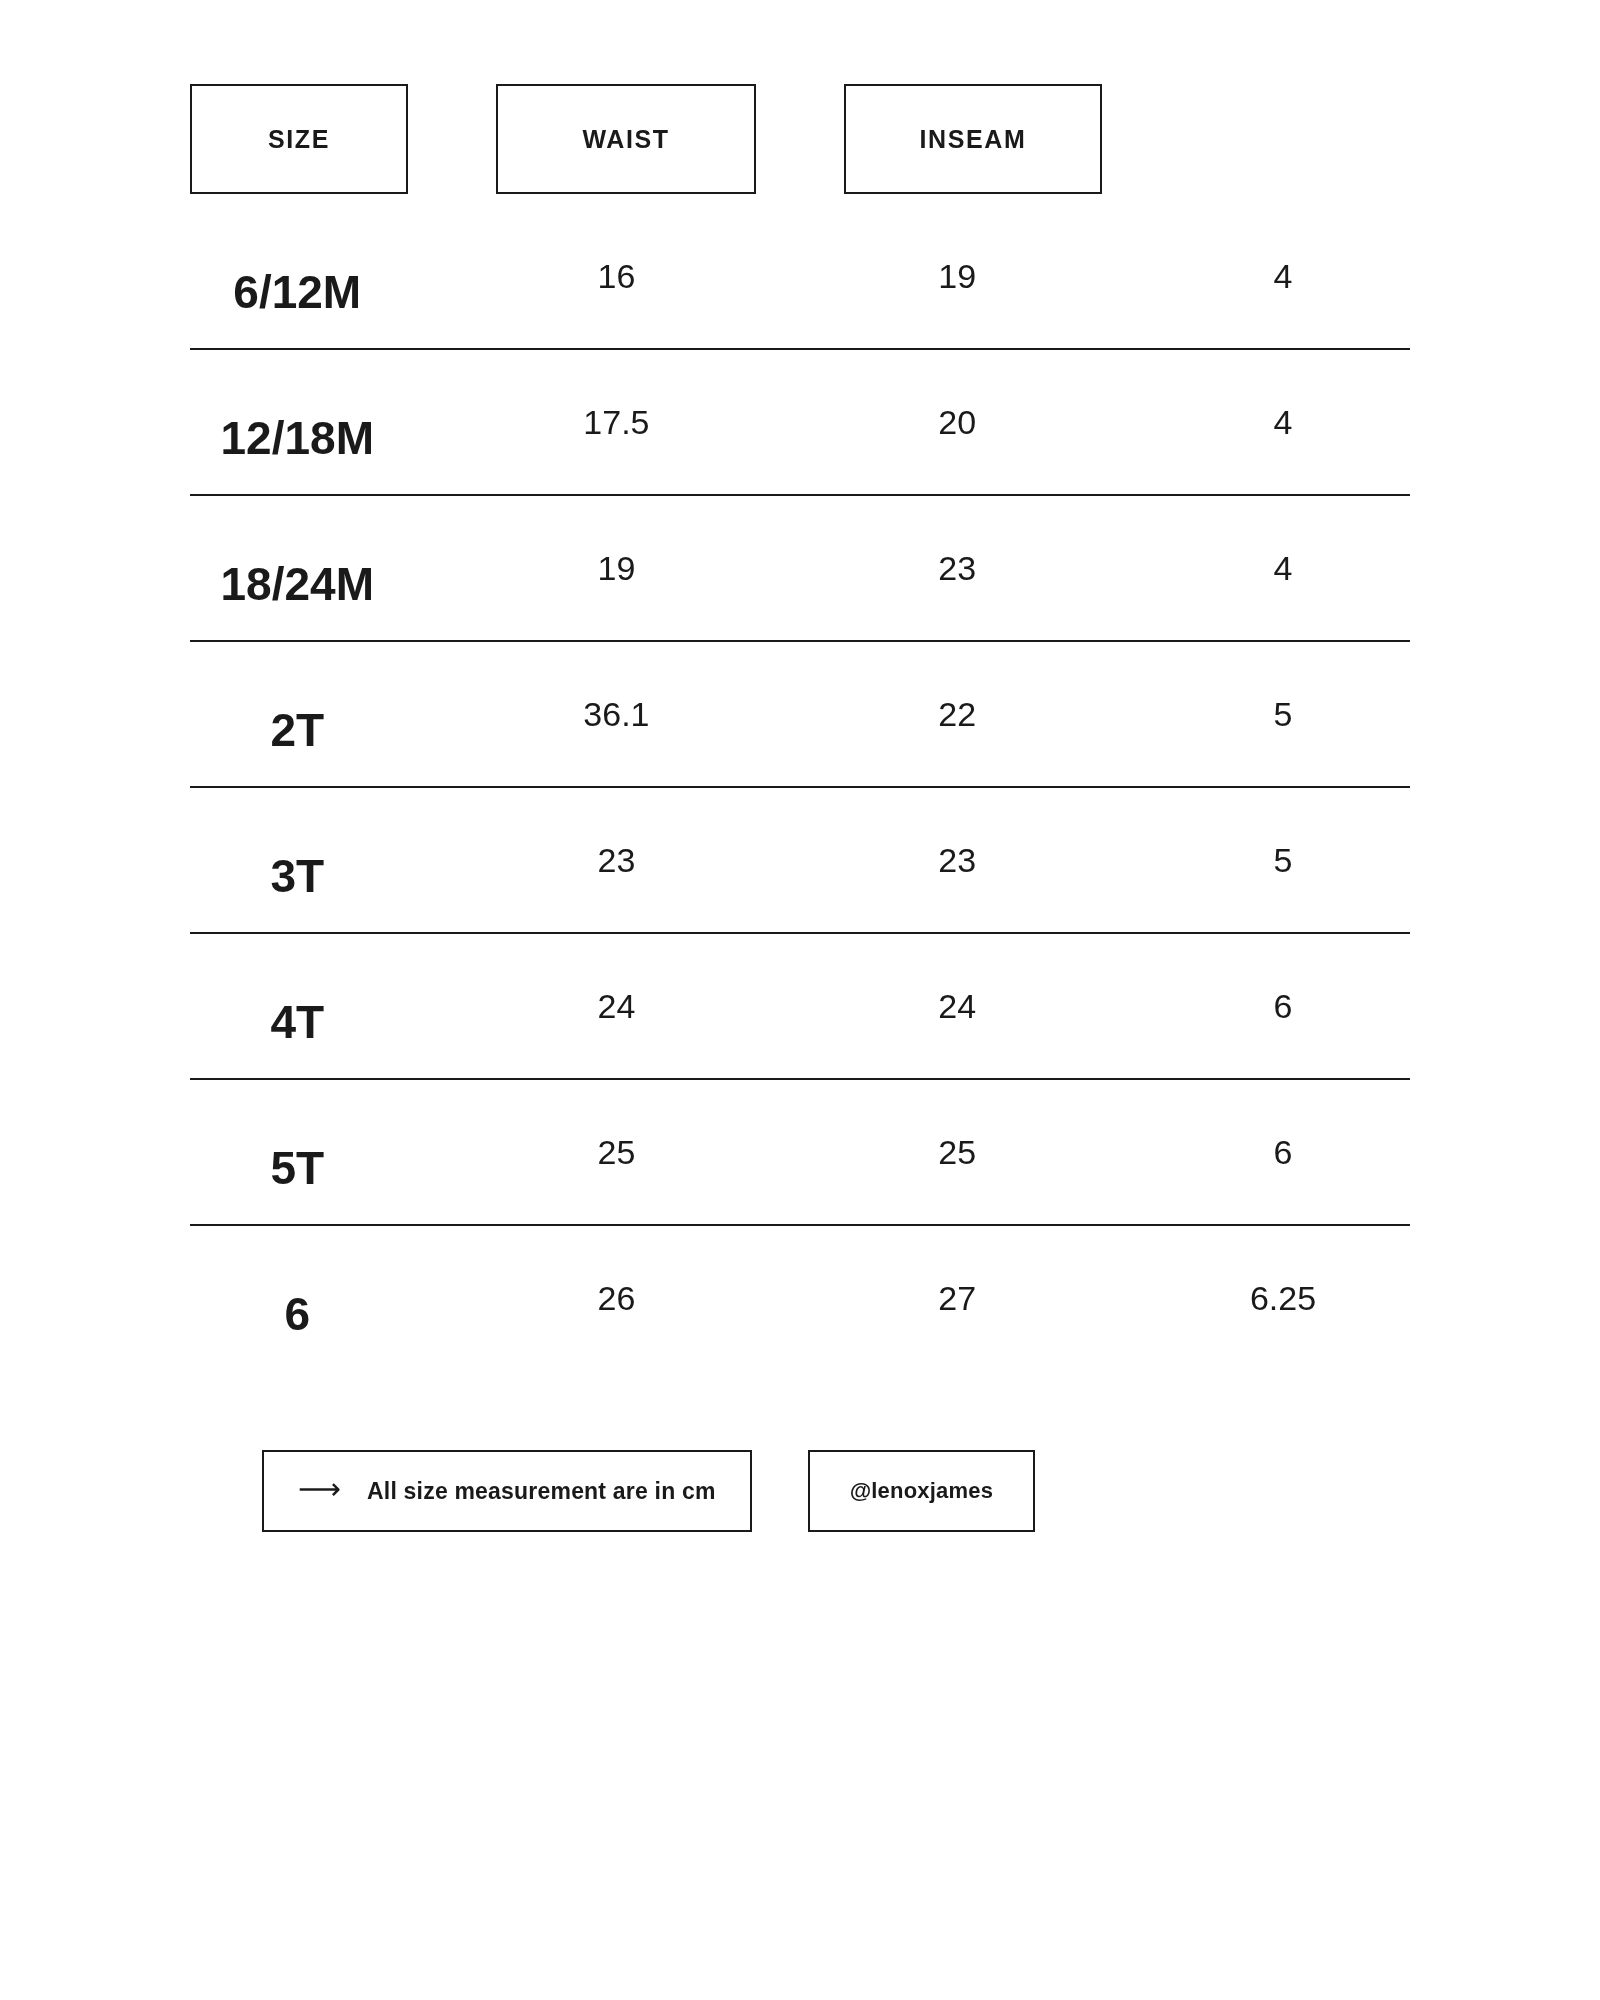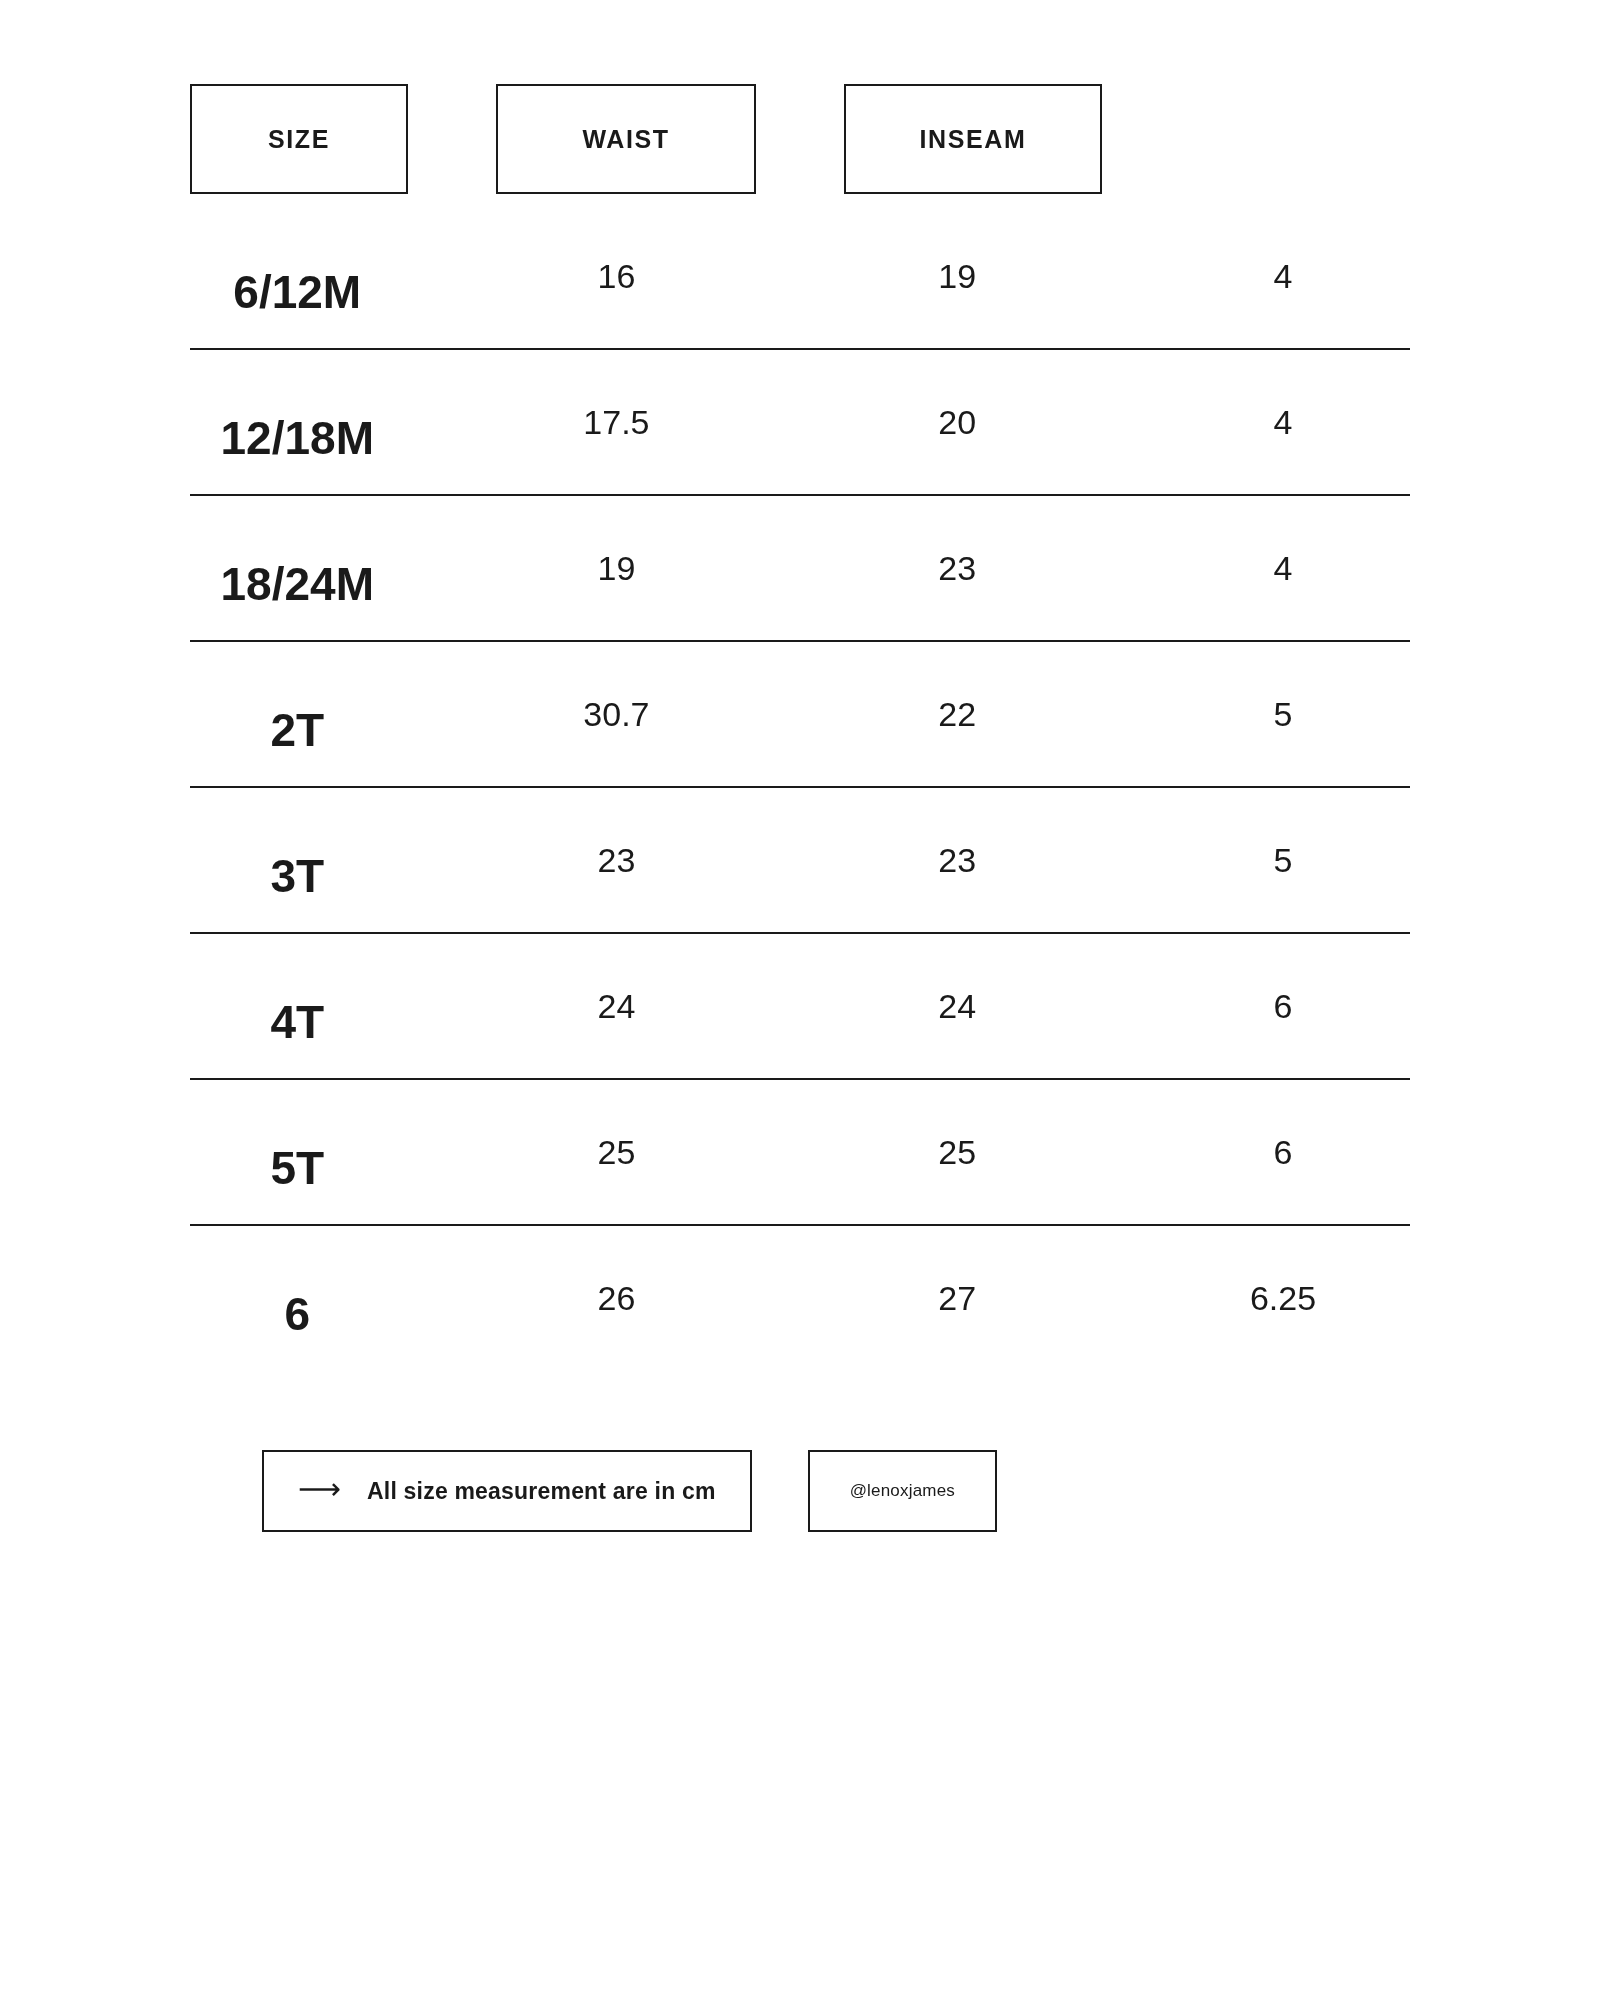--- a/index.html
+++ b/index.html
@@ -113,22 +113,22 @@
   }
   .handle-box {
     box-sizing: border-box;
     border: 2.5px solid #1a1a1a;
     height: 82px;
     padding: 0 40px;
     display: flex;
     align-items: center;
   }
   .handle-text {
-    font-size: 17px;
-    font-weight: 400;
+    font-size: 22px;
+    font-weight: 700;
     letter-spacing: 0.2px;
     white-space: nowrap;
   }
 </style>
 </head>
 <body>
 
 <div class="page">
 
 
@@ -156,21 +156,21 @@
 
     <div class="row">
       <div class="cell size col-size">18/24M</div>
       <div class="cell col-length">19</div>
       <div class="cell col-waist">23</div>
       <div class="cell col-inseam">4</div>
     </div>
 
     <div class="row">
       <div class="cell size col-size">2T</div>
-      <div class="cell col-length">30.7</div>
+      <div class="cell col-length">36.1</div>
       <div class="cell col-waist">22</div>
       <div class="cell col-inseam">5</div>
     </div>
 
     <div class="row">
       <div class="cell size col-size">3T</div>
       <div class="cell col-length">23</div>
       <div class="cell col-waist">23</div>
       <div class="cell col-inseam">5</div>
     </div>

